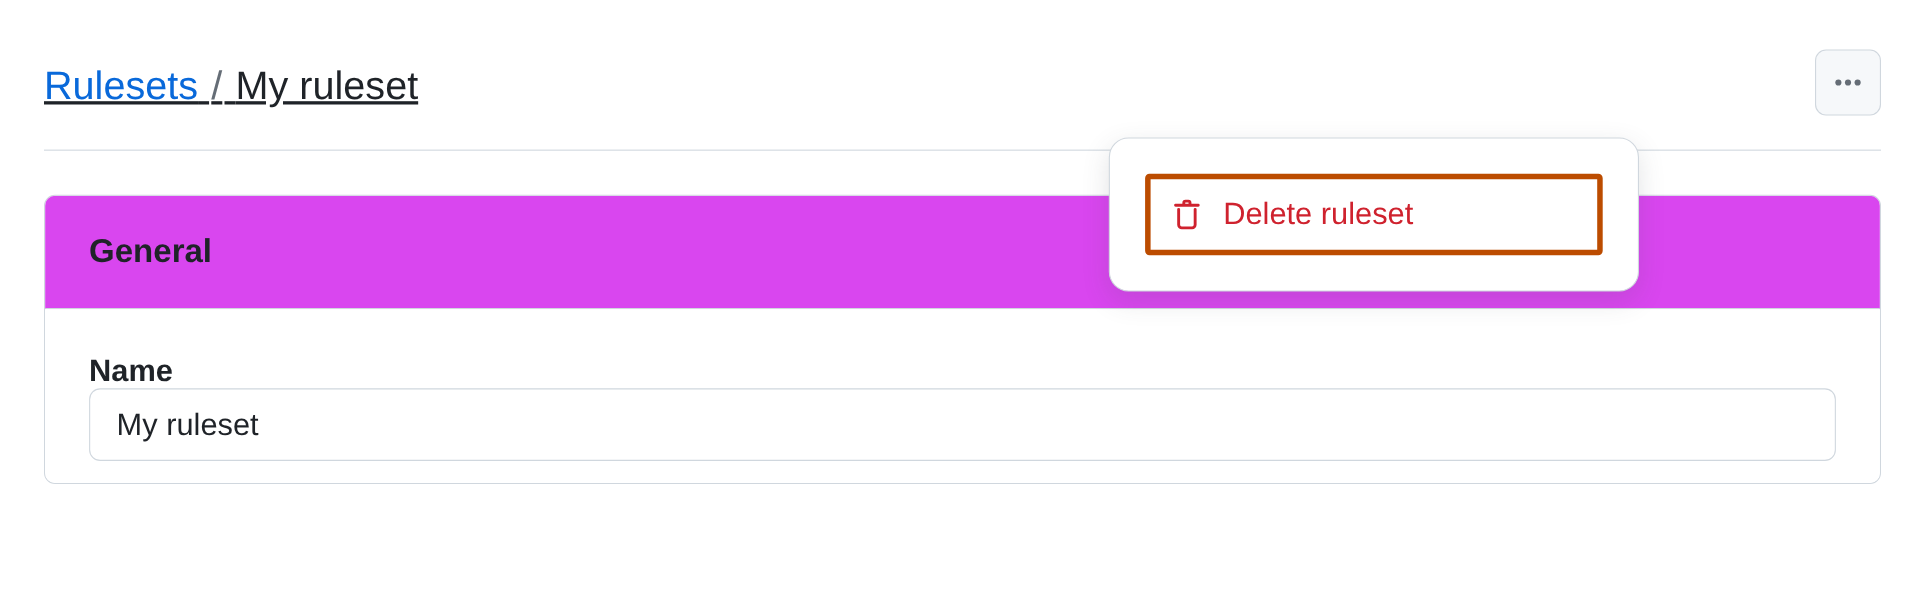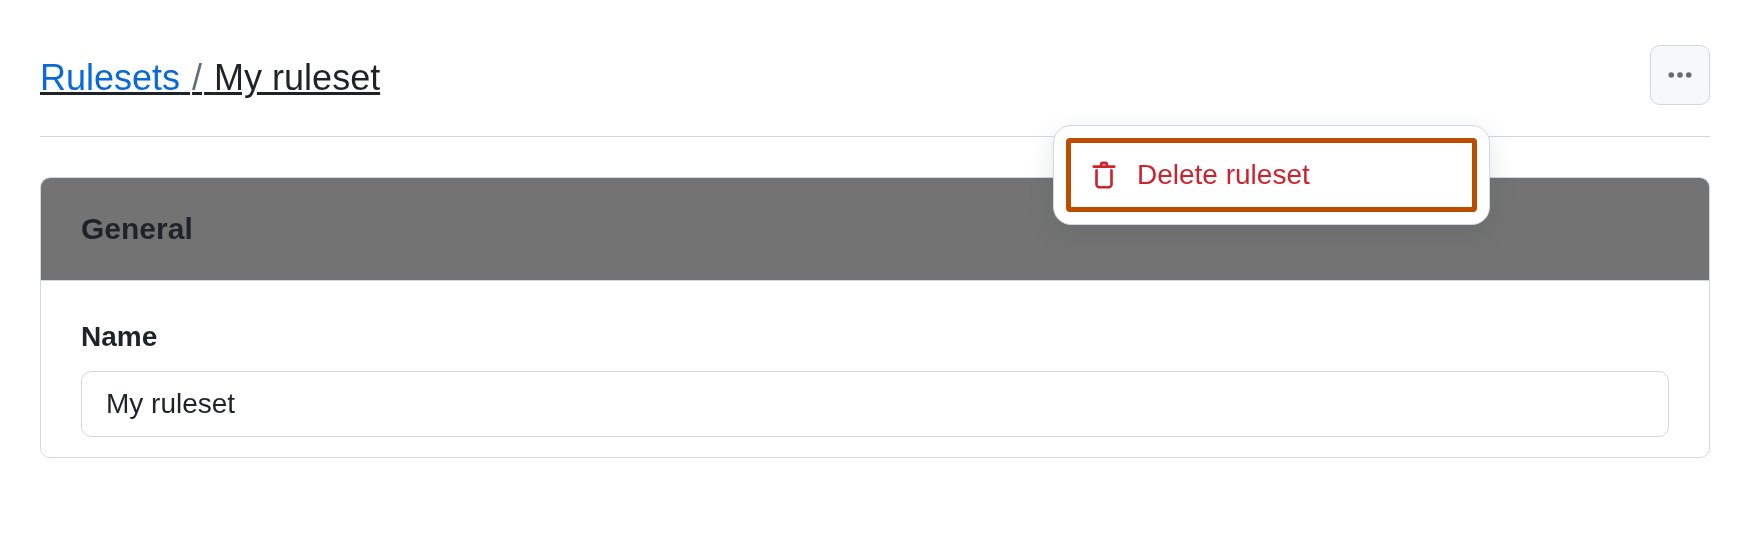--- a/index.html
+++ b/index.html
@@ -61,26 +61,26 @@
       width: 28px;
       height: 28px;
     }
     .kebab-dot {
       fill: #656d76;
     }
     .dropdown-menu {
       position: absolute;
       top: 70px;
       right: 220px;
-      width: 437px;
+      width: 482px;
       background: #ffffff;
       border: 1px solid #d0d7de;
       border-radius: 18px;
       box-shadow: 0 8px 24px rgba(66,74,83,0.15);
-      padding: 12px;
+      padding: 32px;
       z-index: 10;
     }
     .dropdown-item {
       display: flex;
       align-items: center;
       gap: 18px;
       padding: 16px 18px;
       border: 5px solid #bc4c00;
       border-radius: 4px;
       cursor: pointer;
@@ -98,39 +98,38 @@
     .divider {
       border-bottom: 1px solid #d0d7de;
       margin-bottom: 40px;
     }
     .panel {
       border: 1px solid #d0d7de;
       border-radius: 10px;
       overflow: hidden;
     }
     .panel-header {
-      background: #737373;
+      background: #d946ef;
       border-bottom: 1px solid #d0d7de;
       padding: 34px 40px;
     }
     .panel-header-title {
       font-size: 30px;
       font-weight: 600;
       color: #1f2328;
     }
     .panel-body {
       padding: 40px 40px 20px 40px;
       background: #ffffff;
     }
     .field-label {
       font-size: 28px;
       font-weight: 600;
       color: #1f2328;
       display: block;
-      margin-bottom: 18px;
     }
     .text-input {
       width: 100%;
       padding: 16px 24px;
       font-size: 28px;
       border: 1px solid #d0d7de;
       border-radius: 10px;
       background: #ffffff;
       color: #1f2328;
       font-family: inherit;

